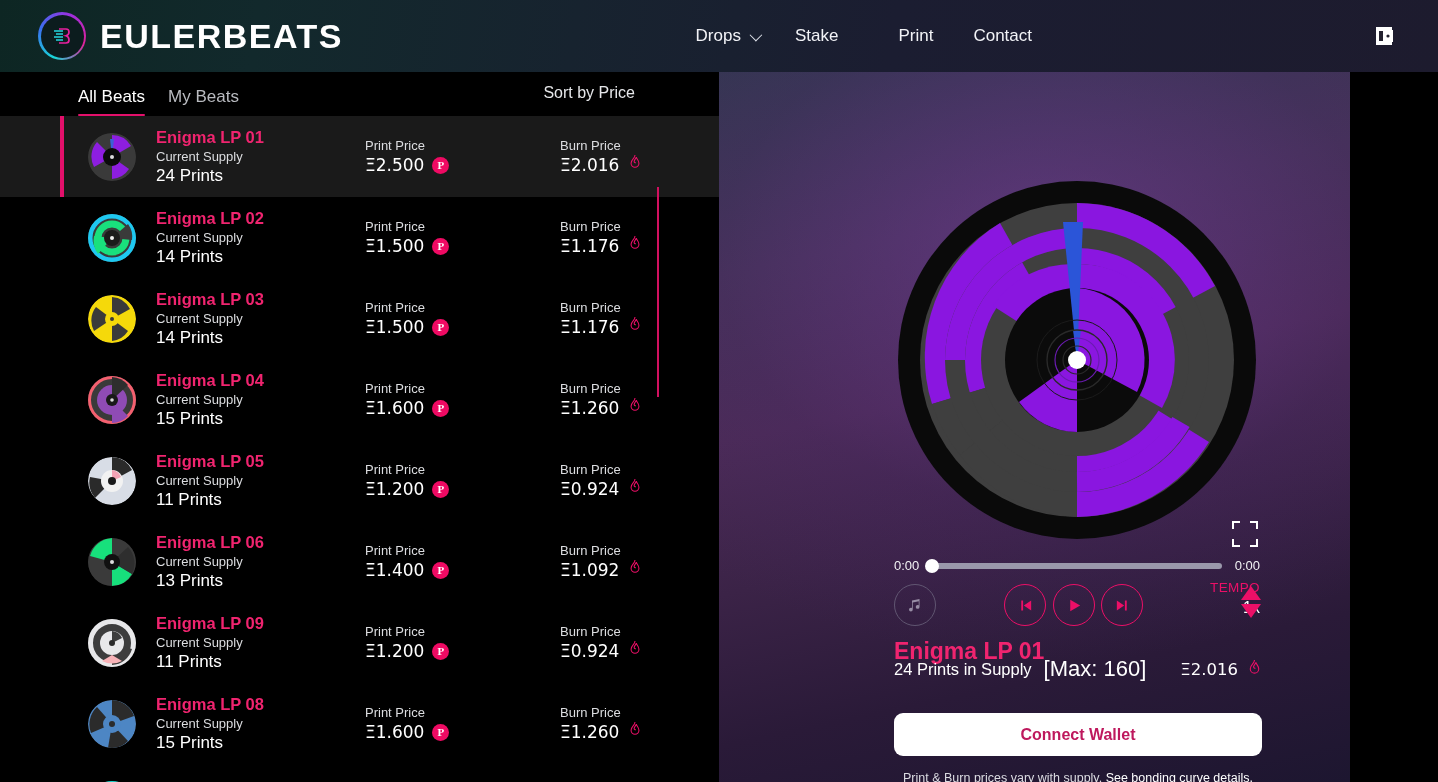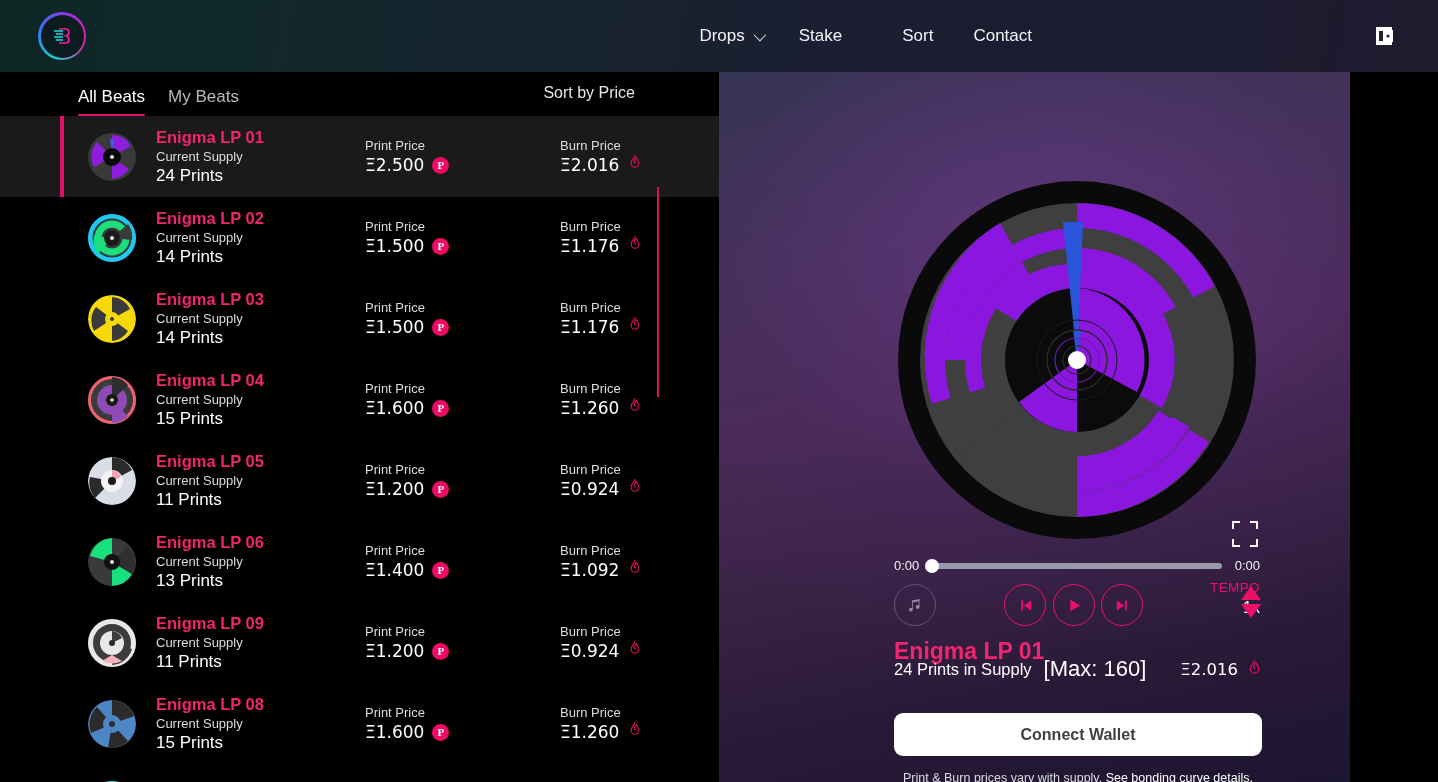--- a/index.html
+++ b/index.html
@@ -184,21 +184,21 @@
   .supply-row{
     position:absolute; left:calc(894px - 719px); top:584px; width:368px;
     display:flex; align-items:center;
   }
   .supply-text{ color:#ffffff; font-size:16.5px; }
   .supply-max{ color:#ffffff; font-size:22px; margin-left:12px; }
   .burn-right{ margin-left:auto; display:flex; align-items:center; color:#ffffff; font-size:16.5px; }
   .connect-btn{
     position:absolute; left:calc(894px - 719px); top:641px;
     width:368px; height:43px; border-radius:9px; background:#ffffff;
-    border:none; color:#404040; font-size:16px; font-weight:bold;
+    border:none; color:#be185d; font-size:16px; font-weight:bold;
     cursor:pointer; font-family:"Liberation Sans", sans-serif;
   }
   .fineprint{
     position:absolute; left:calc(894px - 719px); top:699px; width:368px;
     text-align:center; color:#dcdce2; font-size:12.5px;
   }
   .fineprint a{ color:#ffffff; text-decoration:underline; cursor:pointer; }
   .xi{ font-family:"DejaVu Sans", sans-serif; }
 </style>
 </head>
@@ -214,32 +214,33 @@
             <path d="M9 5 L16 5 Q19 5 19 8 Q19 11 16 11.8 Q19 12.6 19 16 Q19 19 16 19 L9 19"></path>
           </g>
           <g stroke="#24d6e0" stroke-width="1.5">
             <line x1="4" y1="7" x2="13" y2="7"></line>
             <line x1="6" y1="10" x2="13" y2="10"></line>
             <line x1="4" y1="13" x2="13" y2="13"></line>
             <line x1="6" y1="16" x2="13" y2="16"></line>
           </g>
         </svg>
       </div>
+      <div class="logo-text">EULERBEATS</div>
     </div>
 
     <div class="nav">
       <div class="nav-item nav-drops">
         <span>Drops</span>
         <span class="caret"></span>
       </div>
       <div class="nav-item nav-stake">
         <span>Stake</span>
       </div>
       <div class="nav-item nav-docs">
-        <span>Sort</span>
+        <span>Print</span>
       </div>
       <div class="nav-item nav-contact">
         <span>Contact</span>
       </div>
       <div class="wallet-btn">
         <svg width="24" height="24" viewBox="0 0 24 24">
           <path d="M4 3 H20 V21 H4 Z" fill="#ffffff"></path>
           <path d="M7 7 H17 V17 H7 Z" fill="#23212f"></path>
           <path d="M11 6 H21 V18 H11 Z" fill="#ffffff"></path>
           <circle cx="16" cy="12" r="1.6" fill="#23212f"></circle>

